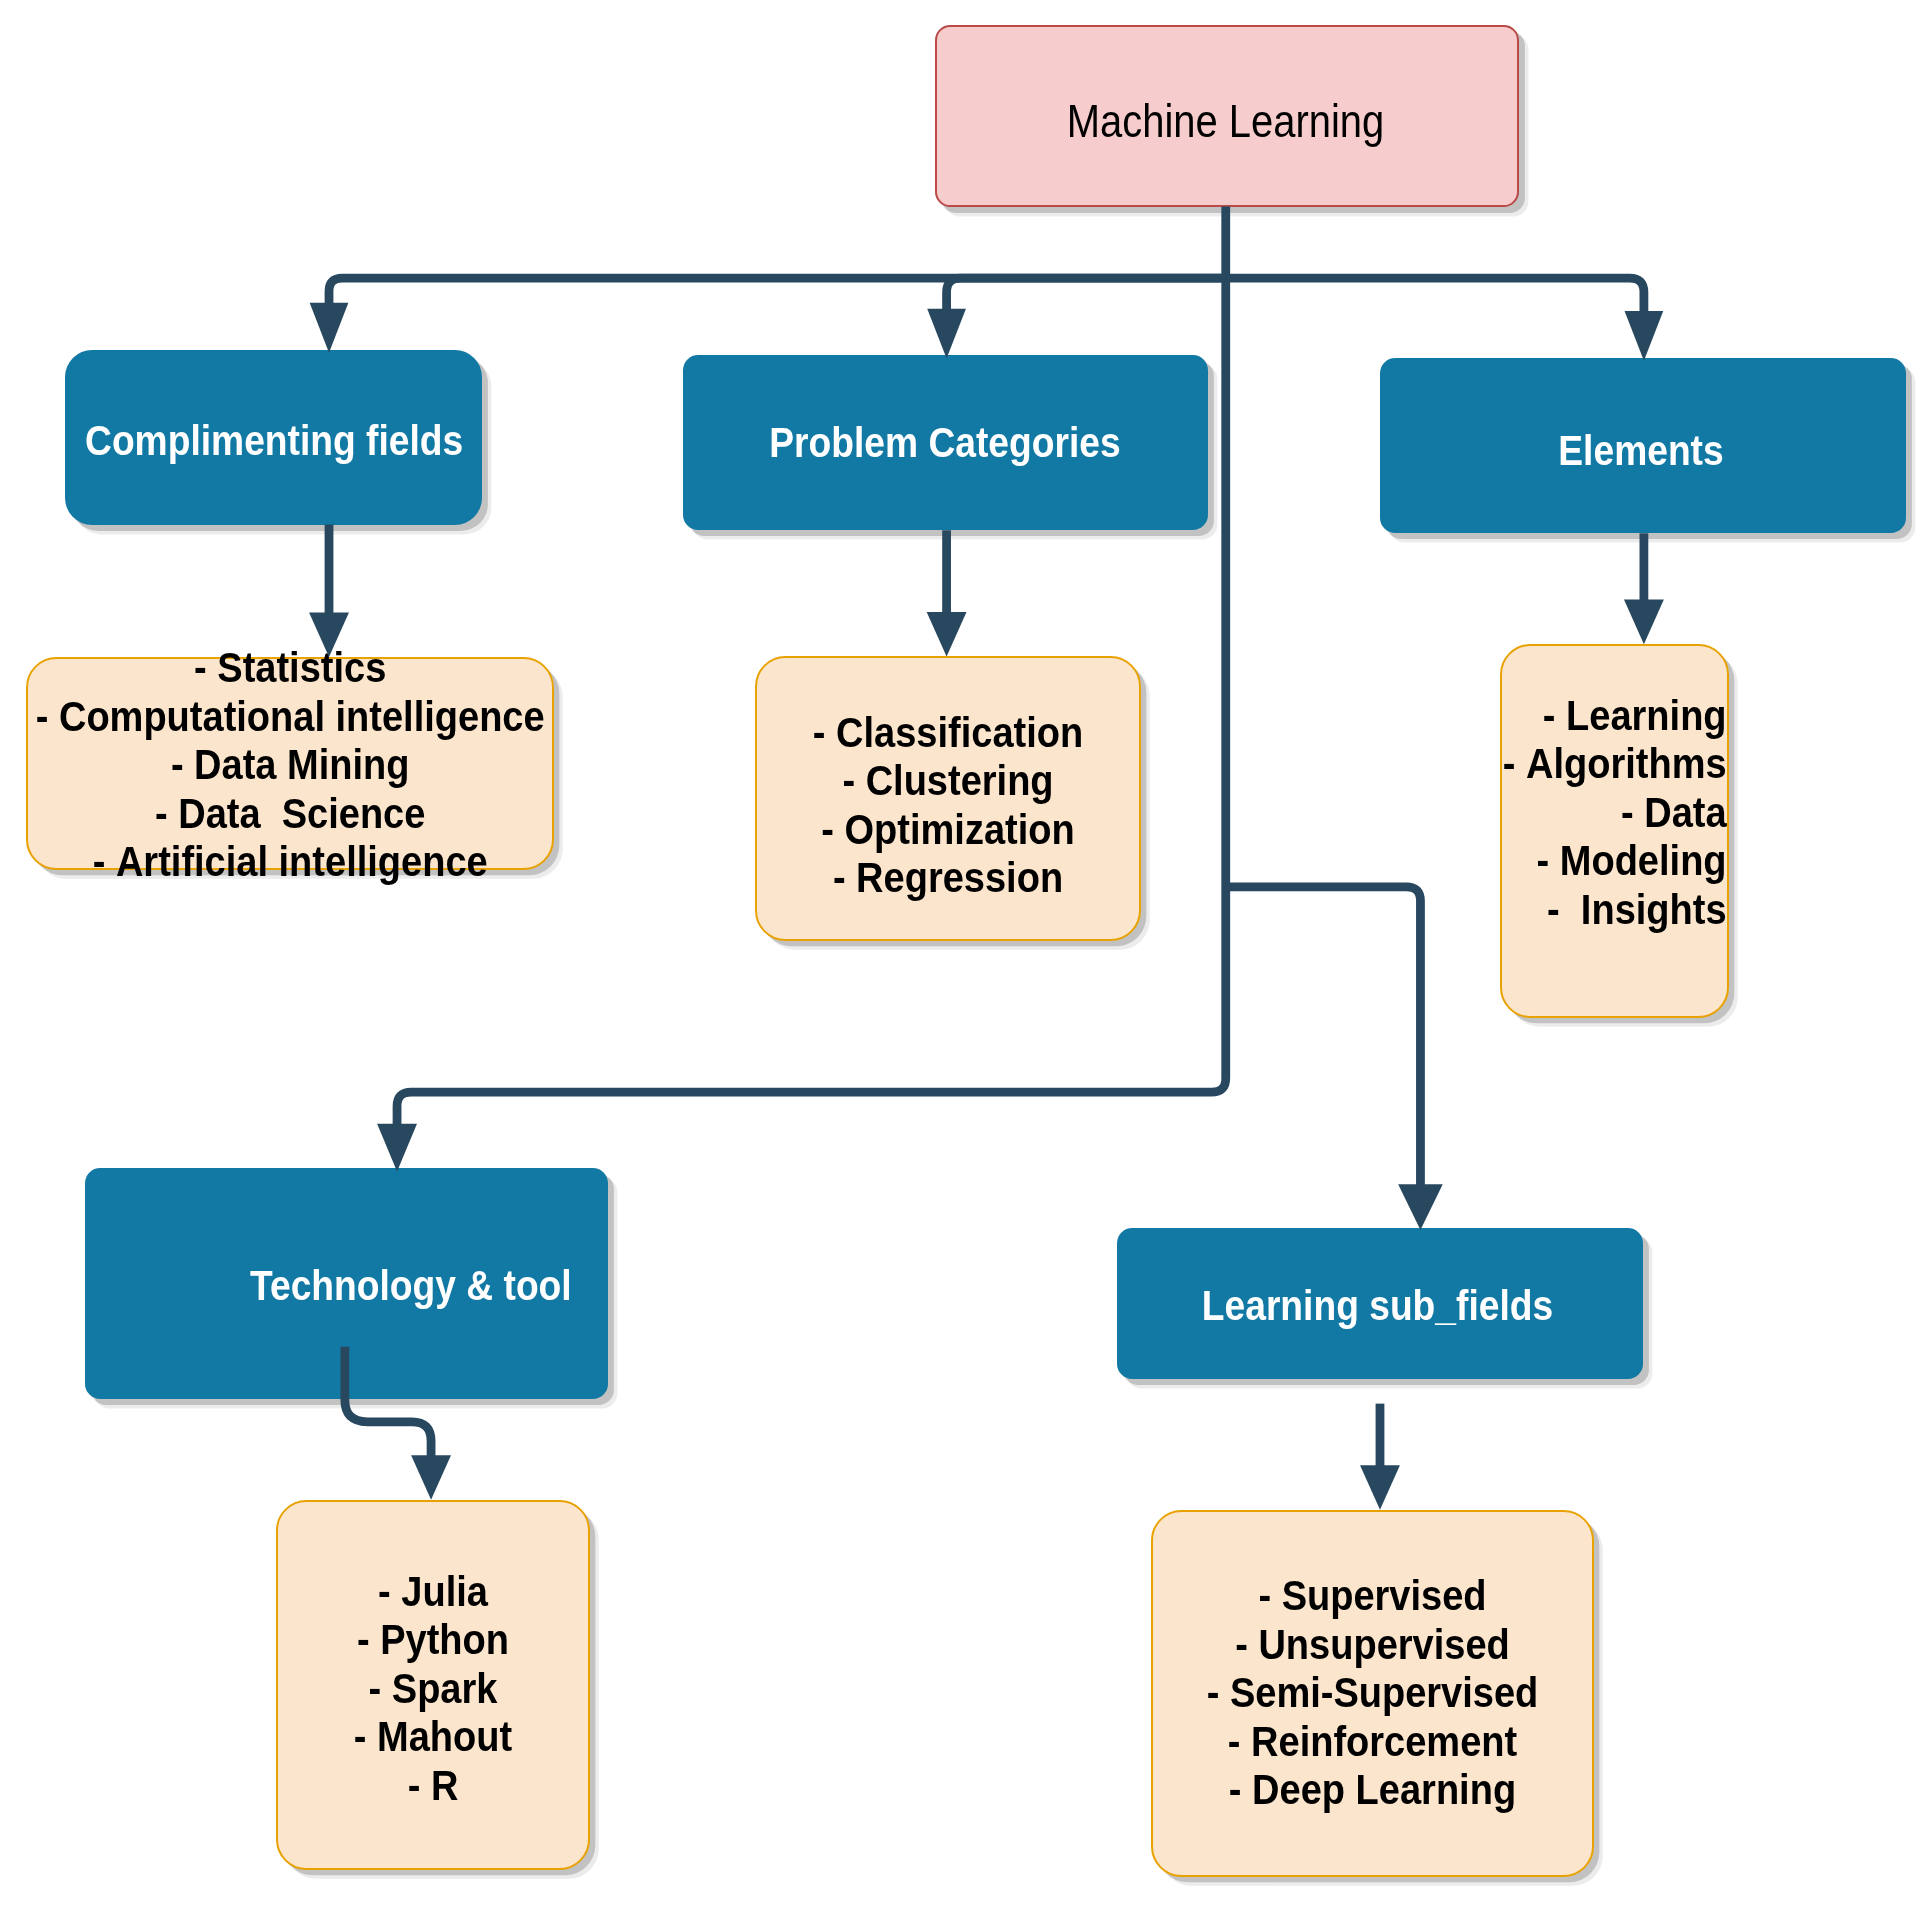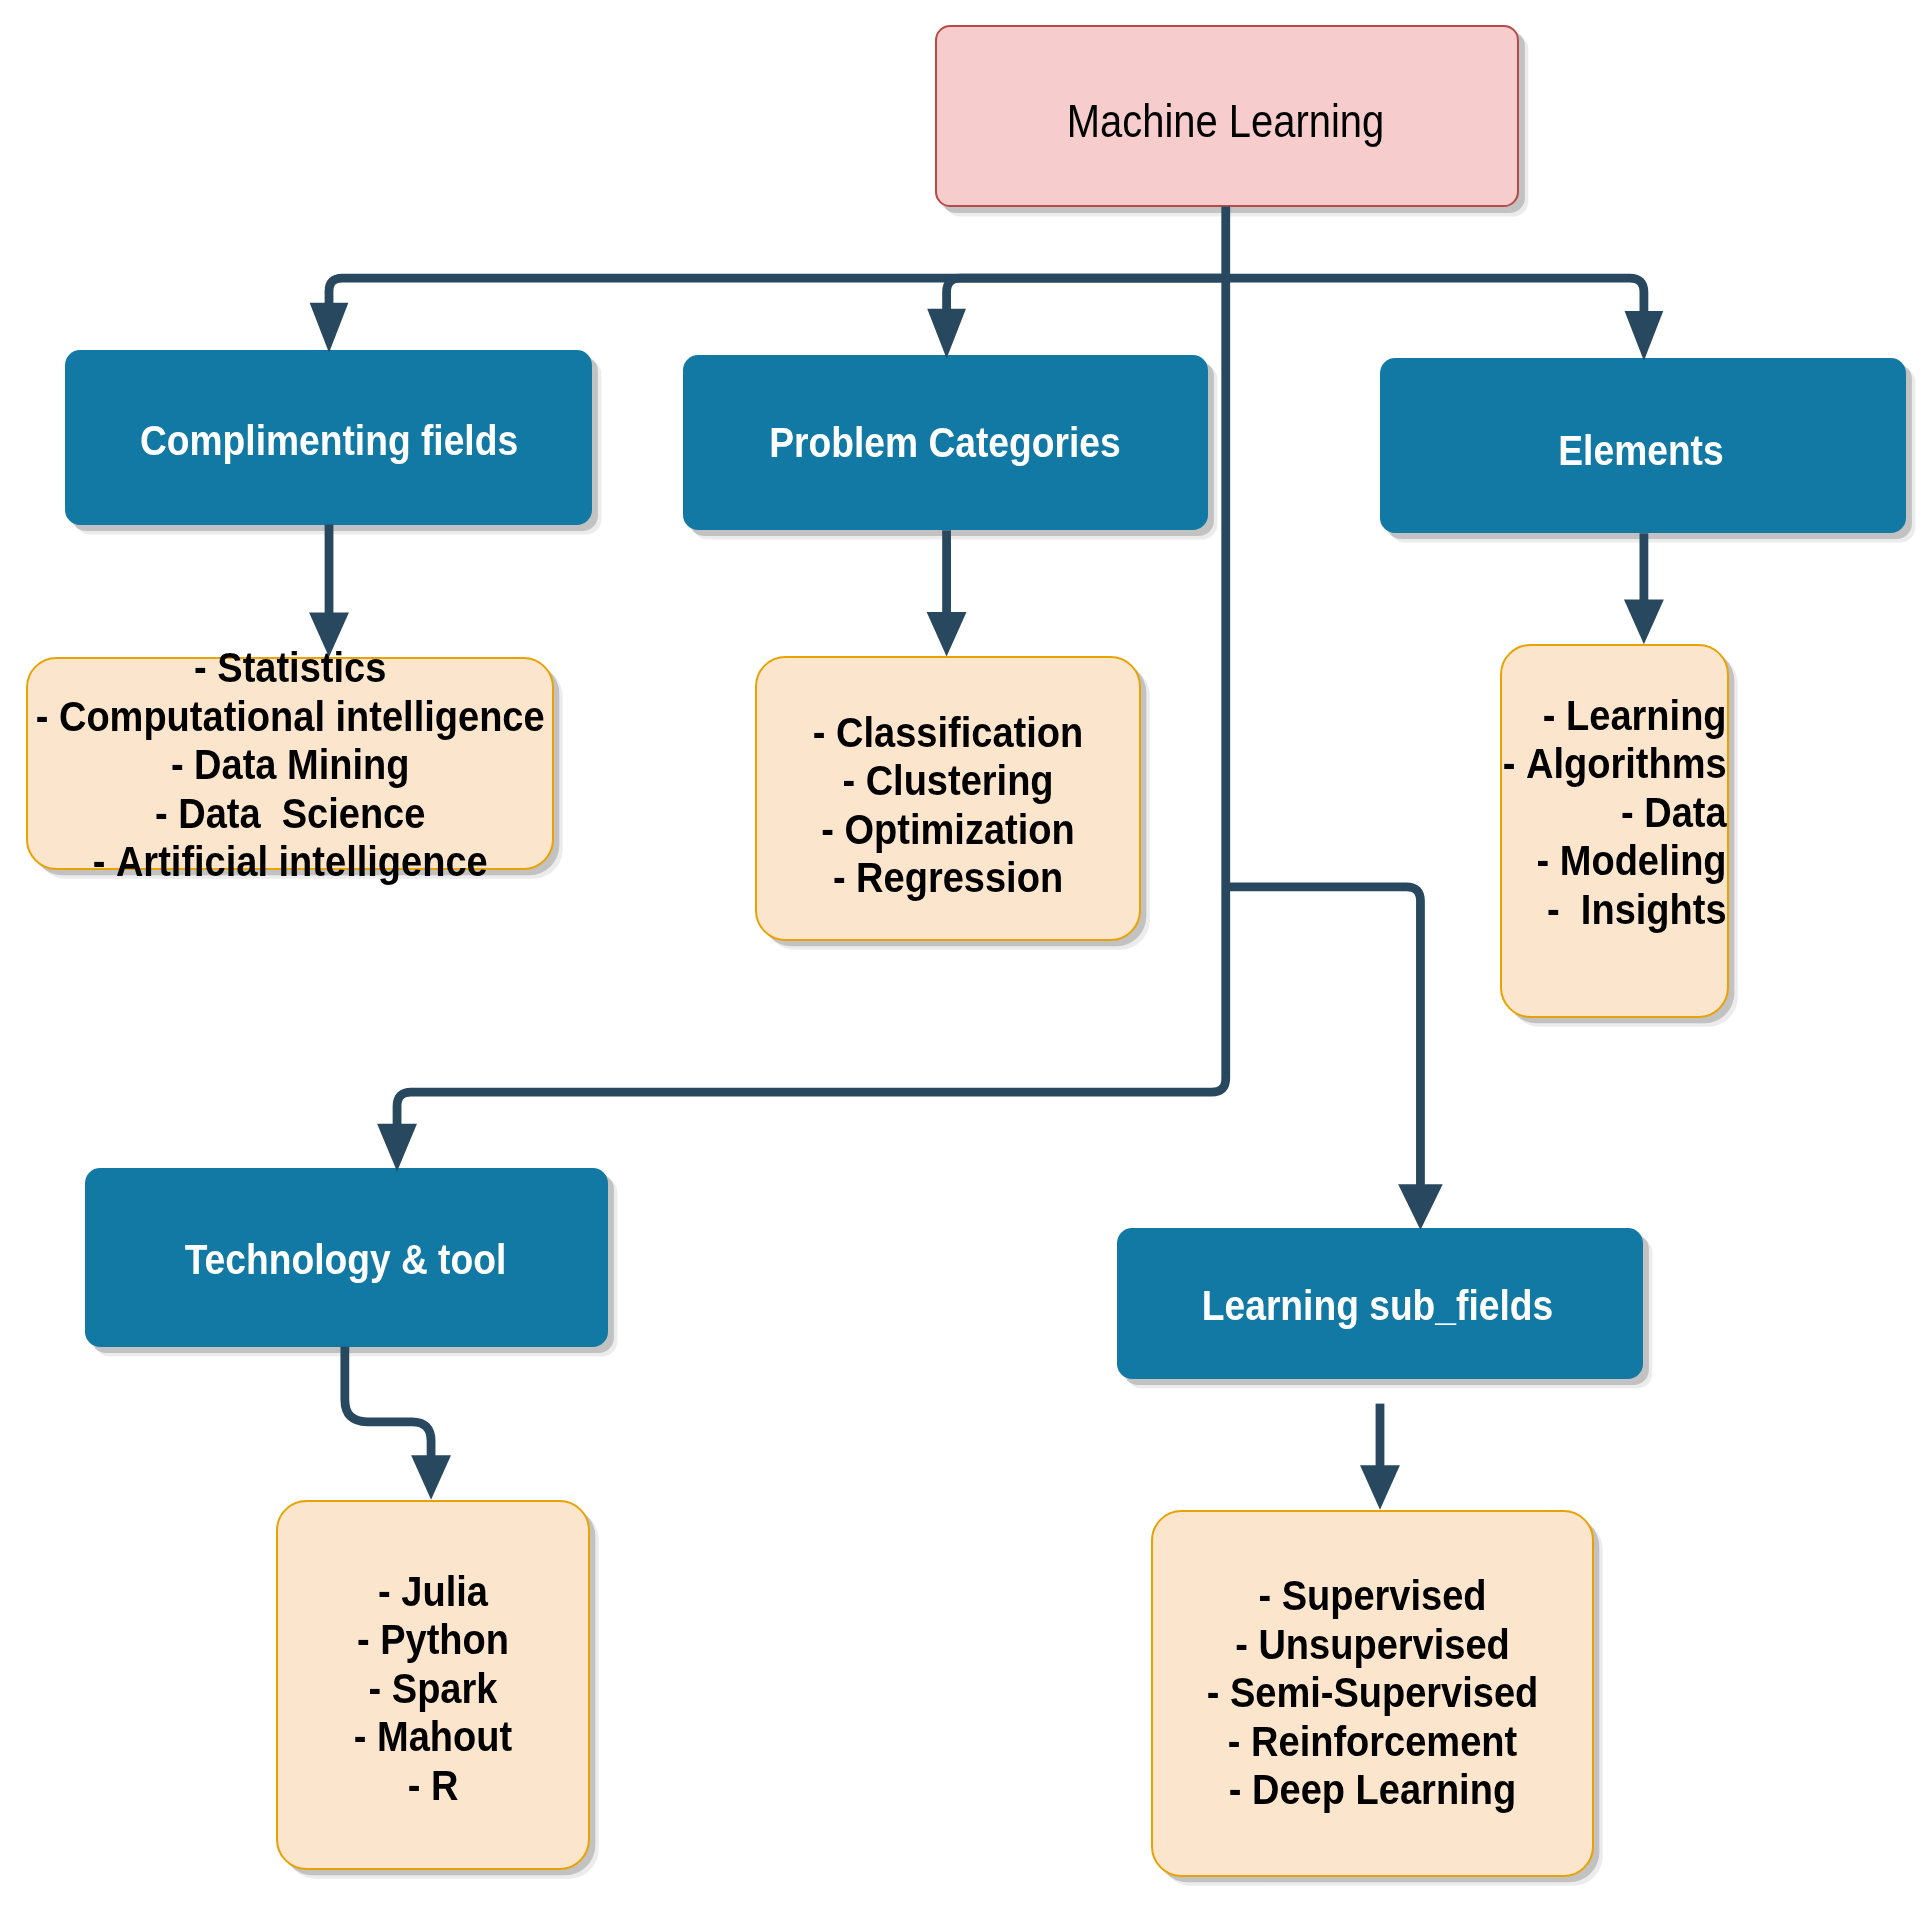--- a/index.html
+++ b/index.html
@@ -21,30 +21,30 @@
   .leafbox .lbl{font-size:42px;line-height:1.155;font-weight:bold;color:#000;
      transform:scaleX(0.905);}
 </style>
 </head>
 <body>
 
 <div id="stage">
 <div class="node rootbox" style="left:935px;top:25px;width:584px;height:182px;">
       <div class="lbl" style="transform:scaleX(0.85) translate(-8.8px,4.1px);">Machine Learning</div>
     </div>
-<div class="node catbox" style="left:65px;top:350px;width:527px;height:175px;">
+<div class="node catbox" style="left:65px;top:350px;width:417px;height:175px;border-radius:27px;">
       <div class="lbl" style="transform:scaleX(0.865) translate(0.6px,2.9px);">Complimenting fields</div>
     </div>
 <div class="node catbox" style="left:683px;top:355px;width:525px;height:175px;">
       <div class="lbl" style="transform:scaleX(0.865) translate(-0.6px,0px);">Problem Categories</div>
     </div>
 <div class="node catbox" style="left:1380px;top:358px;width:526px;height:175px;">
       <div class="lbl" style="transform:scaleX(0.865) translate(-2.3px,4.7px);">Elements</div>
     </div>
-<div class="node catbox" style="left:85px;top:1168px;width:523px;height:179px;">
+<div class="node catbox" style="left:85px;top:1168px;width:523px;height:231px;text-align:right;">
       <div class="lbl" style="transform:scaleX(0.865) translate(-1.2px,2.3px);">Technology &amp; tool</div>
     </div>
 <div class="node catbox" style="left:1117px;top:1228px;width:526px;height:151px;">
       <div class="lbl" style="transform:scaleX(0.865) translate(-2.9px,1.8px);">Learning sub_fields</div>
     </div>
 <div class="node leafbox" style="left:26px;top:657px;width:528px;height:213px;">
       <div class="lbl" style="transform:scaleX(0.905) translateY(2.3px);">
         <div>-&nbsp;Statistics</div>
         <div>-&nbsp;Computational&nbsp;intelligence</div>
         <div>-&nbsp;Data&nbsp;Mining</div>

